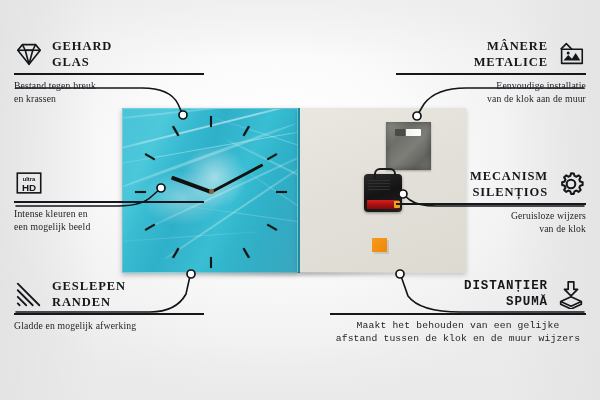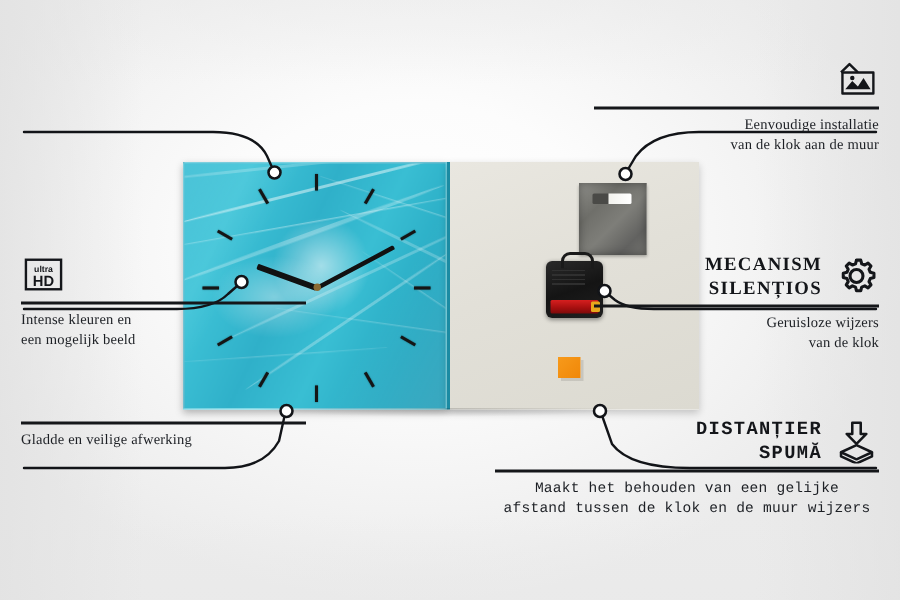--- a/index.html
+++ b/index.html
@@ -251,43 +251,79 @@
     <g fill="#ffffff" stroke="#121418" stroke-width="1.7">
       <circle cx="183" cy="115" r="4"></circle>
       <circle cx="161" cy="188" r="4"></circle>
       <circle cx="191" cy="274" r="4"></circle>
       <circle cx="417" cy="116" r="4"></circle>
       <circle cx="403" cy="194" r="4"></circle>
       <circle cx="400" cy="274" r="4"></circle>
     </g>
   </svg>
 
+  <div class="callout left" id="c-glas">
+    <div class="head">
+      <span class="ico">
+        <svg viewBox="0 0 32 32">
+            <g fill="none" stroke="#14161a" stroke-width="1.7" stroke-linejoin="round">
+          <path d="M4 12 L9 6 H23 L28 12 L16 27 Z"></path>
+          <path d="M4 12 H28"></path>
+              <path d="M9 6 L12 12 L16 27"></path>
+              <path d="M23 6 L20 12 L16 27"></path>
+              <path d="M12 12 H20"></path>
+        </g>
+          </svg>
+      </span>
+      <div class="title">GEHARD
+GLAS</div>
+    </div>
+    <div class="rule"></div>
+    <div class="desc">Bestand tegen breuk
+en krassen</div>
+  </div>
 
   <div class="callout left" id="c-print">
     <div class="head">
       <span class="ico">
         <svg viewBox="0 0 32 32">
           <rect x="3.5" y="5.5" width="25" height="21" fill="none" stroke="#14161a" stroke-width="1.7"></rect>
           <text x="16" y="14" font-family="Liberation Sans, sans-serif" font-size="6.2" font-weight="bold" fill="#14161a" text-anchor="middle">ultra</text>
           <text x="16" y="24" font-family="Liberation Sans, sans-serif" font-size="10.5" font-weight="bold" fill="#14161a" text-anchor="middle">HD</text>
         </svg>
       </span>
     </div>
     <div class="rule"></div>
     <div class="desc">Intense kleuren en
 een mogelijk beeld</div>
   </div>
 
   <div class="callout left" id="c-randen">
-    <div class="rule"></div>
-    <div class="desc">Gladde en veilige afwerking</div>
+    <div class="head">
+      <span class="ico">
+        <svg viewBox="0 0 32 32">
+            <g stroke="#14161a" stroke-width="1.9" stroke-linecap="round">
+          <line x1="4" y1="5" x2="27" y2="28"></line>
+          <line x1="4" y1="12" x2="20" y2="28"></line>
+          <line x1="4" y1="19" x2="13" y2="28"></line>
+          <line x1="4" y1="26" x2="6" y2="28"></line>
+        </g>
+          </svg>
+      </span>
+      <div class="title">GESLEPEN
+RANDEN</div>
+    </div>
+    <div class="rule"></div>
+    <div class="desc">Gladde en mogelijk afwerking</div>
   </div>
 
   <div class="callout right" id="c-metalice">
     <div class="head">
+      <div class="title">MÂNERE
+METALICE</div>
       <span class="ico">
         <svg viewBox="0 0 32 32">
             <g fill="none" stroke="#14161a" stroke-width="1.7" stroke-linejoin="round">
           <rect x="6" y="11" width="22" height="15"></rect>
           <path d="M17 11 L11 5 L5 11"></path>
           <path d="M8 23 L13 17 L17 21 L21 15 L26 23 Z" fill="#14161a" stroke="none"></path>
           <circle cx="13" cy="15" r="1.6" fill="#14161a" stroke="none"></circle>
         </g>
           </svg>
       </span>

